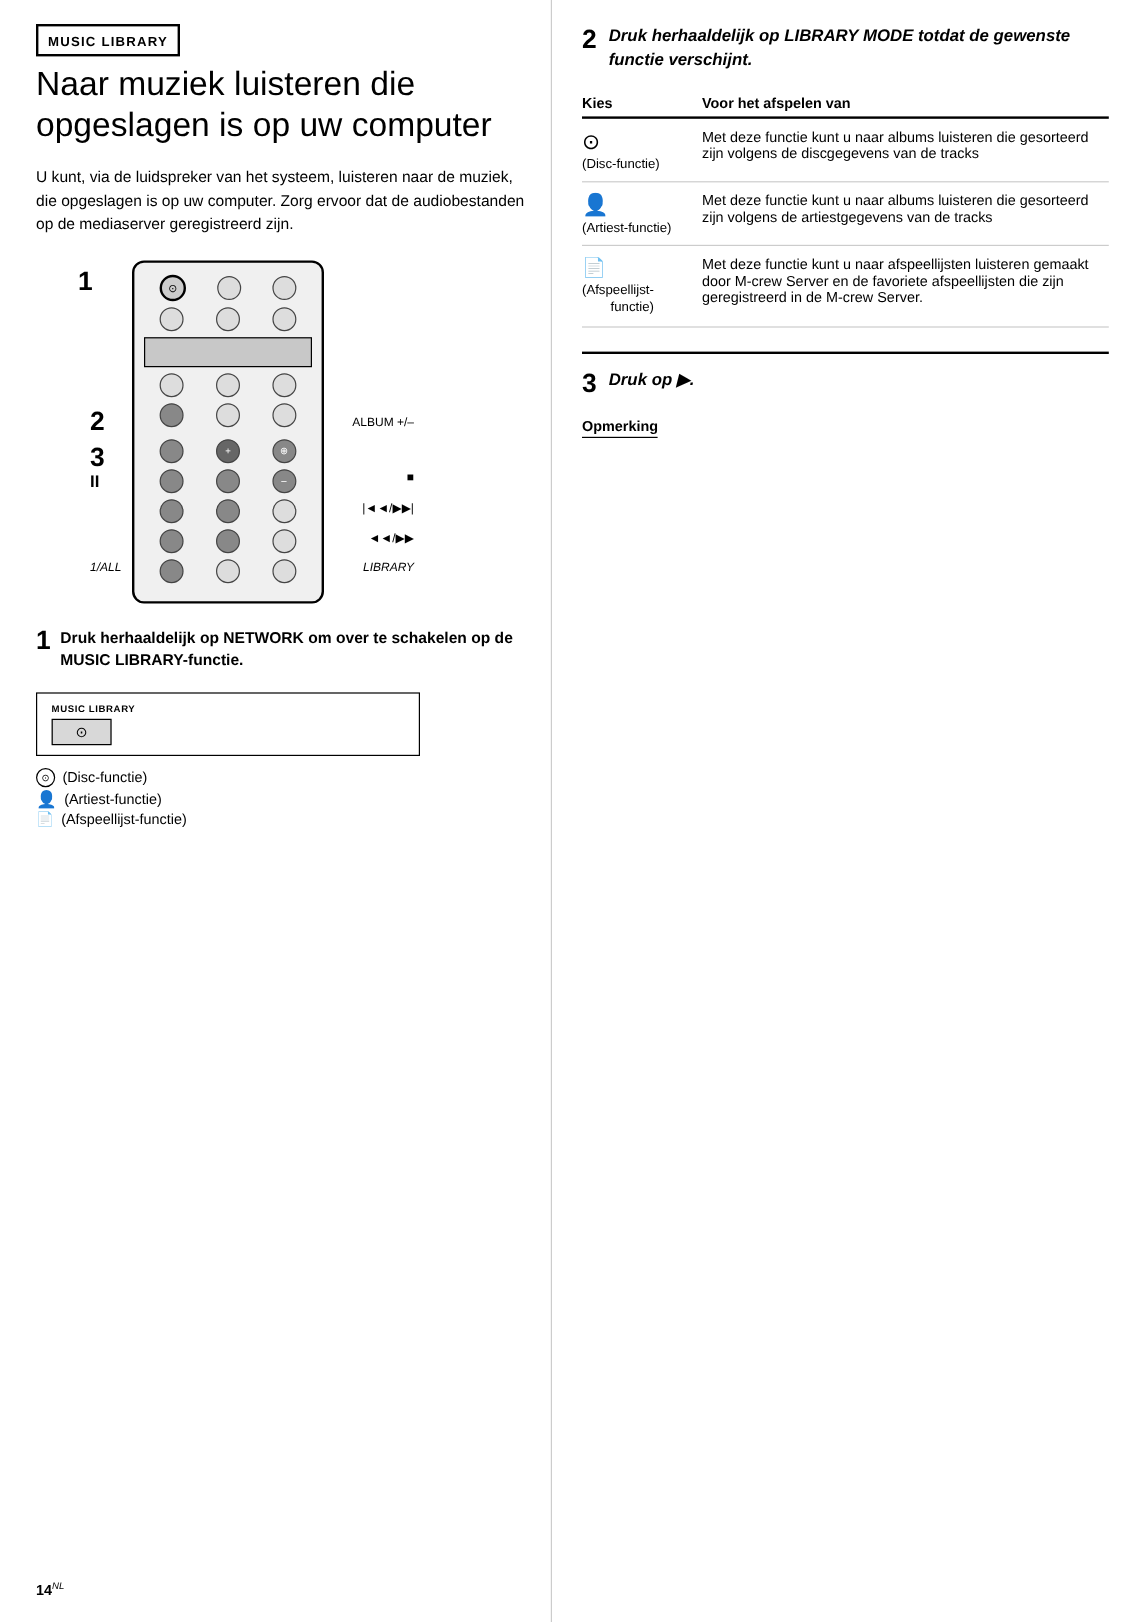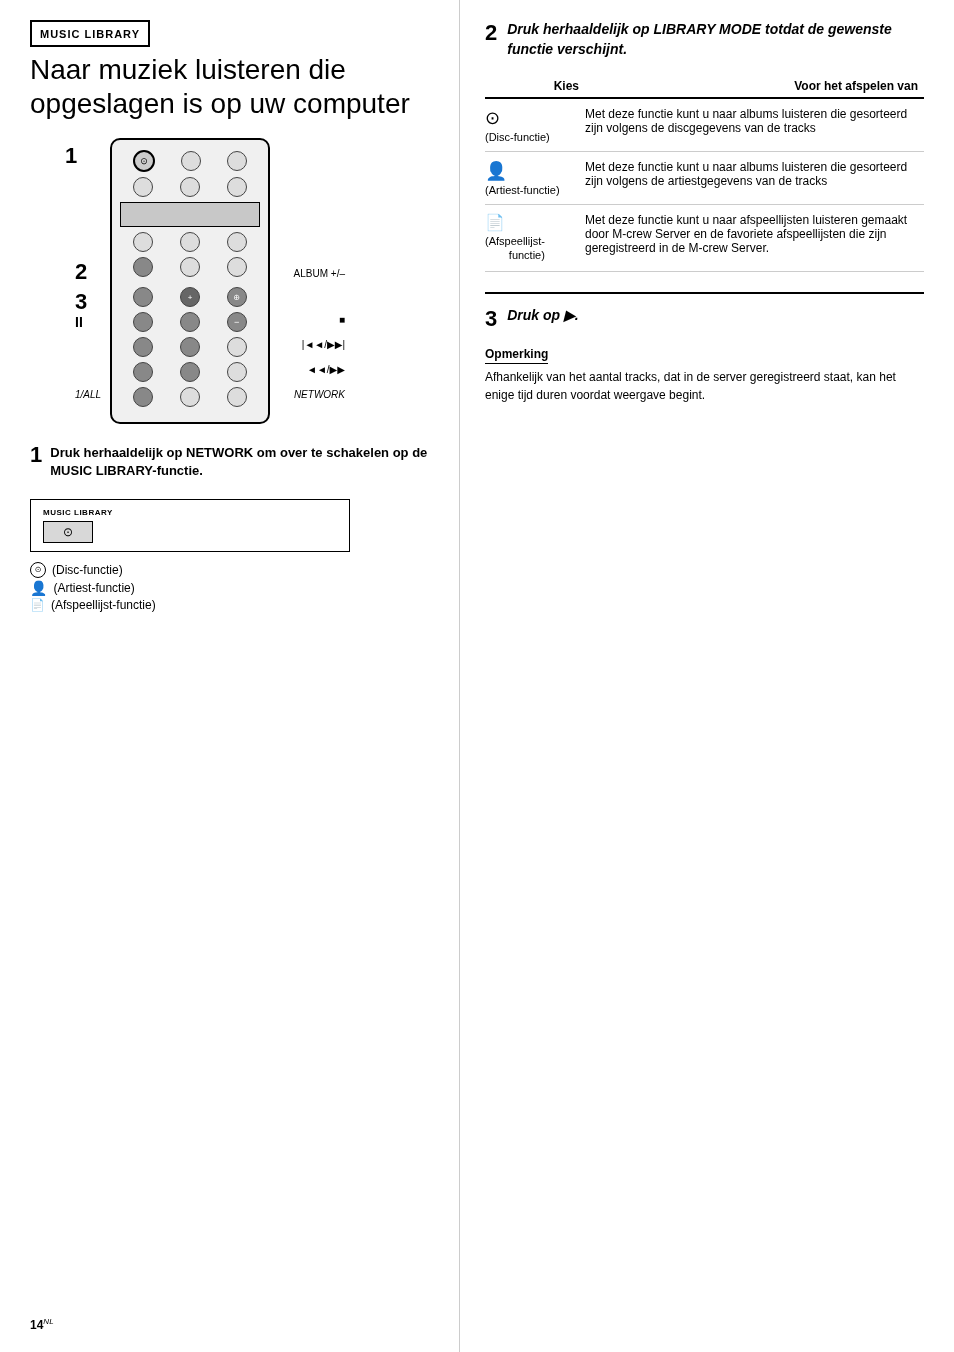--- a/index.html
+++ b/index.html
@@ -155,21 +155,21 @@
       border-collapse: collapse;
       margin-bottom: 20px;
       font-size: 12px;
     }
 
     .kies-table thead tr {
       border-bottom: 2px solid #000;
     }
 
     .kies-table th {
-      text-align: right;
+      text-align: left;
       padding: 4px 6px 4px 0;
       font-weight: bold;
       font-size: 12px;
     }
 
     .kies-table td {
       padding: 8px 6px 8px 0;
       vertical-align: top;
       border-bottom: 1px solid #ccc;
     }
@@ -302,20 +302,21 @@
 
     
     <div class="music-library-box">
       <span class="music-library-label">MUSIC LIBRARY</span>
     </div>
 
     
     <div class="page-title">Naar muziek luisteren die opgeslagen is op uw computer</div>
 
     
+    <p class="intro-text">U kunt, via de luidspreker van het systeem, luisteren naar de muziek, die opgeslagen is op uw computer. Zorg ervoor dat de audiobestanden op de mediaserver geregistreerd zijn.</p>
 
     
     <div class="remote-diagram">
       <div class="remote-diagram-inner" style="position:relative;">
 
         <div style="position:absolute; left:-45px; top:5px; font-size:22px; font-weight:bold;">1</div>
 
         <div class="remote-body2">
 
           <div class="r-row">
@@ -388,21 +389,21 @@
             <span style="position:absolute; right:-85px; top:2px; font-size:10px;">◄◄/▶▶</span>
           </div>
 
           <div style="position:relative; margin-top:4px;font-style:italic;">
             <div style="position:absolute; left:-45px; top:2px; font-size:10px;">1/ALL</div>
             <div class="r-row">
               <div class="r-btn-dark"></div>
               <div class="r-btn"></div>
               <div class="r-btn"></div>
             </div>
-            <span style="position:absolute; right:-85px; top:2px; font-size:10px;">NETWORK</span>
+            <span style="position:absolute; right:-85px; top:2px; font-size:10px;">LIBRARY</span>
           </div>
 
         </div>
       </div>
     </div>
 
     
     <div class="step-section clearfix" style="margin-top:10px;">
       <div class="step-number">1</div>
       <div class="step-text">Druk herhaaldelijk op NETWORK om over te schakelen op de MUSIC LIBRARY-functie.</div>
@@ -486,21 +487,20 @@
 
     <div class="table-divider"></div>
 
     <div class="step3-section clearfix">
       <div class="right-step-number">3</div>
       <div class="right-step-text">Druk op ▶.</div>
     </div>
 
     <div style="margin-top:10px;">
       <div class="opmerking-title">Opmerking</div>
-      <p class="opmerking-text">Afhankelijk van het aantal tracks, dat in de server geregistreerd staat, kan het enige tijd duren voordat weergave begint.</p>
     </div>
 
   </div>
 
   <div class="page-number">
     <span>14</span><sup class="page-number-sup">NL</sup>
   </div>
 
 </div>
 

